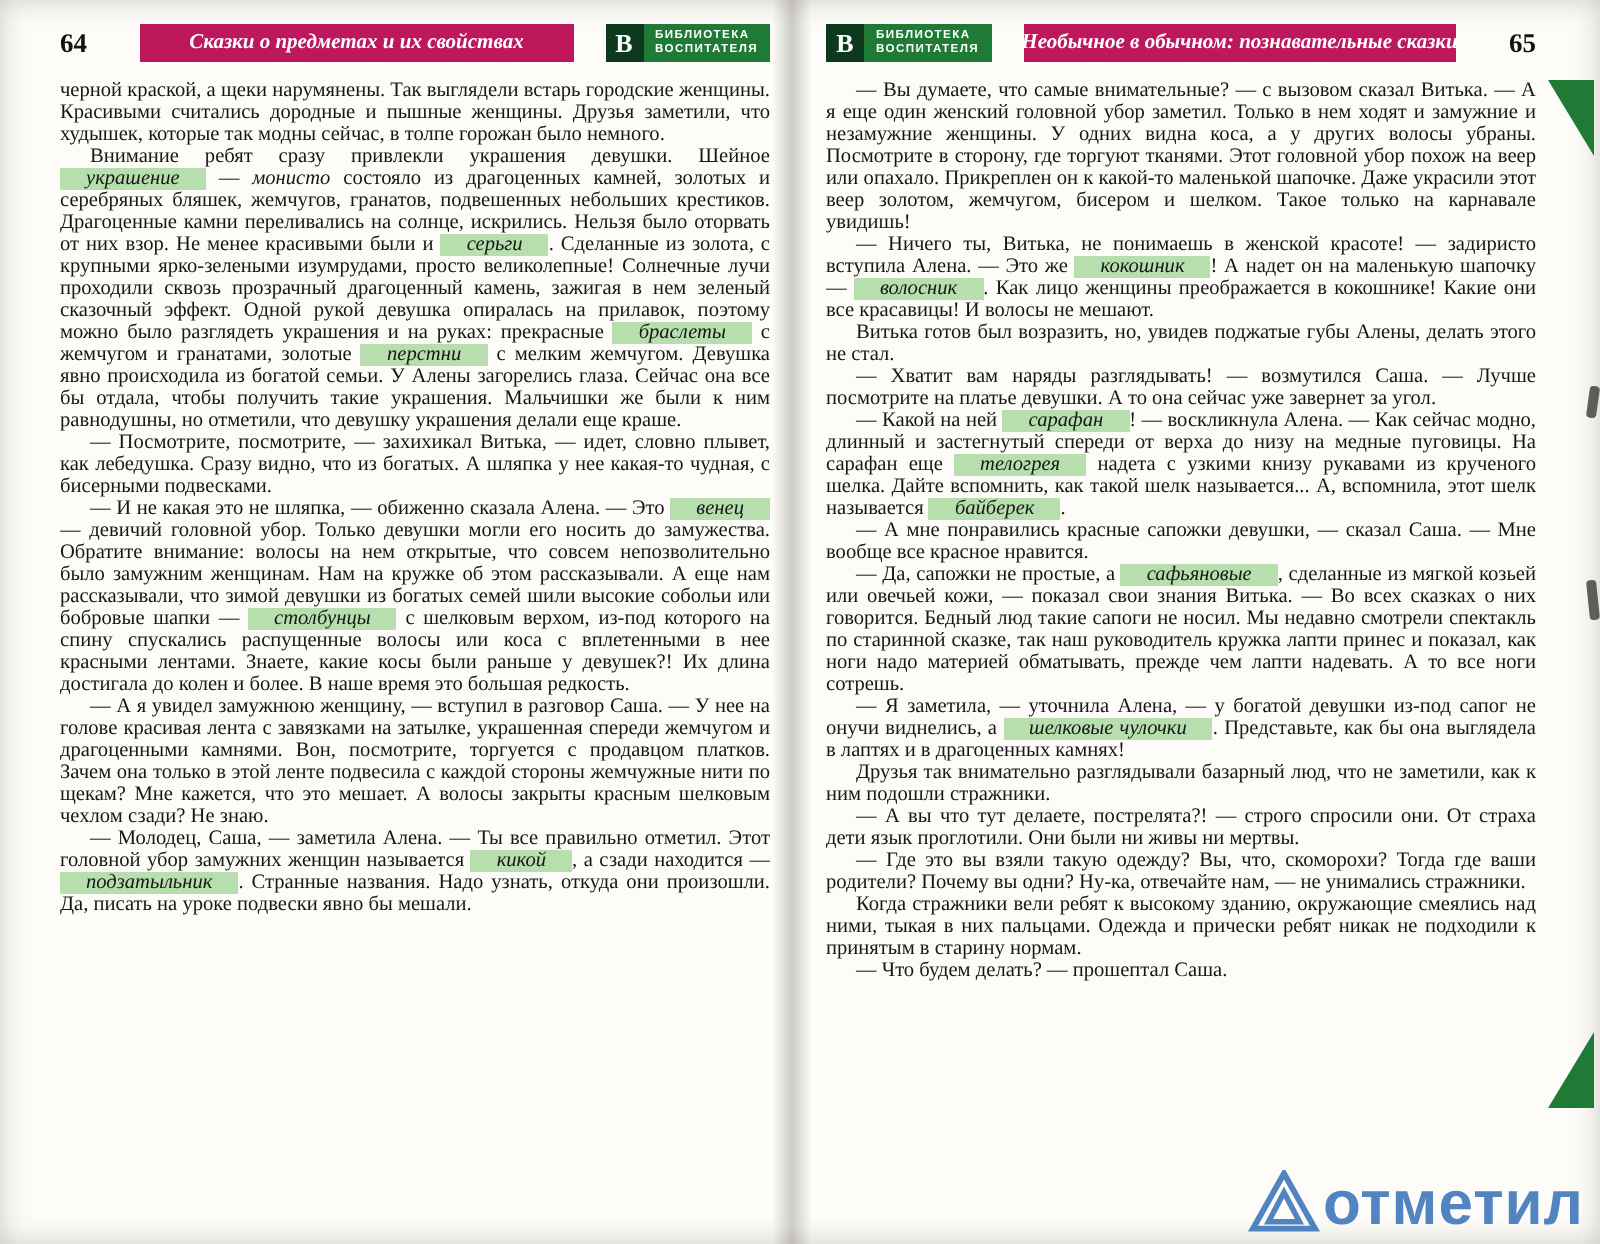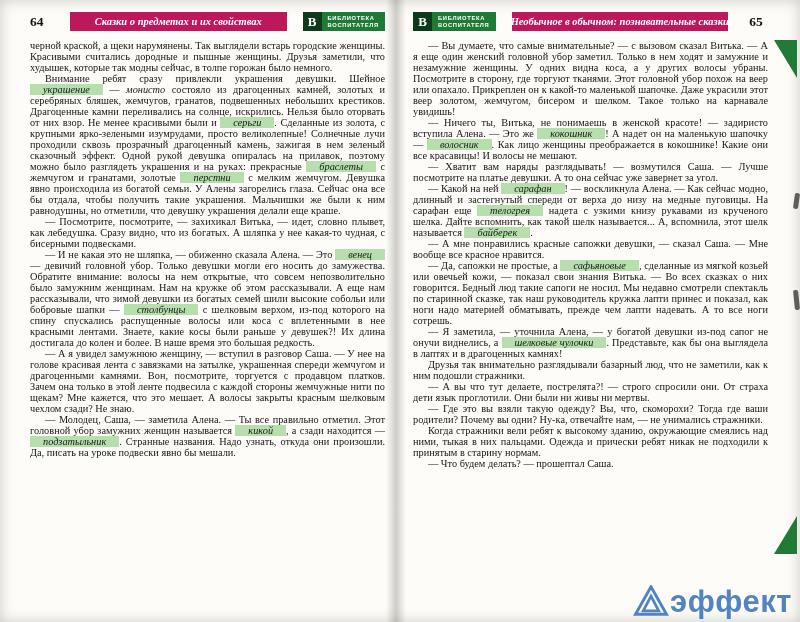--- a/index.html
+++ b/index.html
@@ -13,21 +13,21 @@
   }
   .pages { display:flex; height:100%; }
   .page { width:50%; padding-top:12px; position:relative; }
   .page-left  { padding-left:30px; padding-right:15px; }
   .page-right { padding-left:13px; padding-right:32px; }
 
   .header { display:flex; align-items:stretch; gap:16px; height:19px; margin-bottom:9px; }
   .pagenum {
     font-weight:bold; font-size:13.5px; line-height:19px; width:24px; color:#111;
   }
-  .page-right .pagenum { text-align:center; }
+  .page-right .pagenum { text-align:right; }
   .banner {
     flex:1; background:#be185d; color:#fff;
     font-style:italic; font-weight:bold; font-size:10.5px;
     display:flex; align-items:center; justify-content:center;
     white-space:nowrap; overflow:hidden; padding:0 4px;
   }
   .logo { display:flex; flex:0 0 auto; }
   .logo-letter {
     width:19px; background:#0d3a1c; color:#fff; font-weight:bold; font-size:13px;
     display:flex; align-items:center; justify-content:center;
@@ -112,20 +112,21 @@
           </span>
         </div>
         <div class="banner">
           <span>Необычное в обычном: познавательные сказки</span>
         </div>
         <span class="pagenum">65</span>
       </div>
       <div class="text">
           <p class="para"><span>— Вы думаете, что самые внимательные? — с вызовом сказал Витька. — А я еще один женский головной убор заметил. Только в нем ходят и замужние и незамужние женщины. У одних видна коса, а у других волосы убраны. Посмотрите в сторону, где торгуют тканями. Этот головной убор похож на веер или опахало. Прикреплен он к какой-то маленькой шапочке. Даже украсили этот веер золотом, жемчугом, бисером и шелком. Такое только на карнавале увидишь!</span></p>
           <p class="para"><span>— Ничего ты, Витька, не понимаешь в женской красоте! — задиристо вступила Алена. — Это же </span><span class="hl">кокошник</span><span>! А надет он на маленькую шапочку — </span><span class="hl">волосник</span><span>. Как лицо женщины преображается в кокошнике! Какие они все красавицы! И волосы не мешают.</span></p>
+          <p class="para"><span>Витька готов был возразить, но, увидев поджатые губы Алены, делать этого не стал.</span></p>
           <p class="para"><span>— Хватит вам наряды разглядывать! — возмутился Саша. — Лучше посмотрите на платье девушки. А то она сейчас уже завернет за угол.</span></p>
           <p class="para"><span>— Какой на ней </span><span class="hl">сарафан</span><span>! — воскликнула Алена. — Как сейчас модно, длинный и застегнутый спереди от верха до низу на медные пуговицы. На сарафан еще </span><span class="hl">телогрея</span><span> надета с узкими книзу рукавами из крученого шелка. Дайте вспомнить, как такой шелк называется... А, вспомнила, этот шелк называется </span><span class="hl">байберек</span><span>.</span></p>
           <p class="para"><span>— А мне понравились красные сапожки девушки, — сказал Саша. — Мне вообще все красное нравится.</span></p>
           <p class="para"><span>— Да, сапожки не простые, а </span><span class="hl">сафьяновые</span><span>, сделанные из мягкой козьей или овечьей кожи, — показал свои знания Витька. — Во всех сказках о них говорится. Бедный люд такие сапоги не носил. Мы недавно смотрели спектакль по старинной сказке, так наш руководитель кружка лапти принес и показал, как ноги надо материей обматывать, прежде чем лапти надевать. А то все ноги сотрешь.</span></p>
           <p class="para"><span>— Я заметила, — уточнила Алена, — у богатой девушки из-под сапог не онучи виднелись, а </span><span class="hl">шелковые чулочки</span><span>. Представьте, как бы она выглядела в лаптях и в драгоценных камнях!</span></p>
           <p class="para"><span>Друзья так внимательно разглядывали базарный люд, что не заметили, как к ним подошли стражники.</span></p>
           <p class="para"><span>— А вы что тут делаете, пострелята?! — строго спросили они. От страха дети язык проглотили. Они были ни живы ни мертвы.</span></p>
           <p class="para"><span>— Где это вы взяли такую одежду? Вы, что, скоморохи? Тогда где ваши родители? Почему вы одни? Ну-ка, отвечайте нам, — не унимались стражники.</span></p>
           <p class="para"><span>Когда стражники вели ребят к высокому зданию, окружающие смеялись над ними, тыкая в них пальцами. Одежда и прически ребят никак не подходили к принятым в старину нормам.</span></p>
           <p class="para"><span>— Что будем делать? — прошептал Саша.</span></p>
@@ -140,15 +141,15 @@
   <div class="corner corner-bottom"></div>
 
   <div class="edge-mark m1"></div>
   <div class="edge-mark m2"></div>
 
   <div class="watermark">
     <svg width="36" height="31" viewBox="0 0 40 36">
       <path d="M20 2 L38 34 L2 34 Z" fill="none" stroke="#3a74b9" stroke-width="3.4"></path>
       <path d="M20 13 L29 30 L11 30 Z" fill="none" stroke="#3a74b9" stroke-width="3.2"></path>
     </svg>
-    <span class="watermark-text">эффект</span>
+    <span class="watermark-text">отметил</span>
   </div>
 </div>
 
 </body></html>

